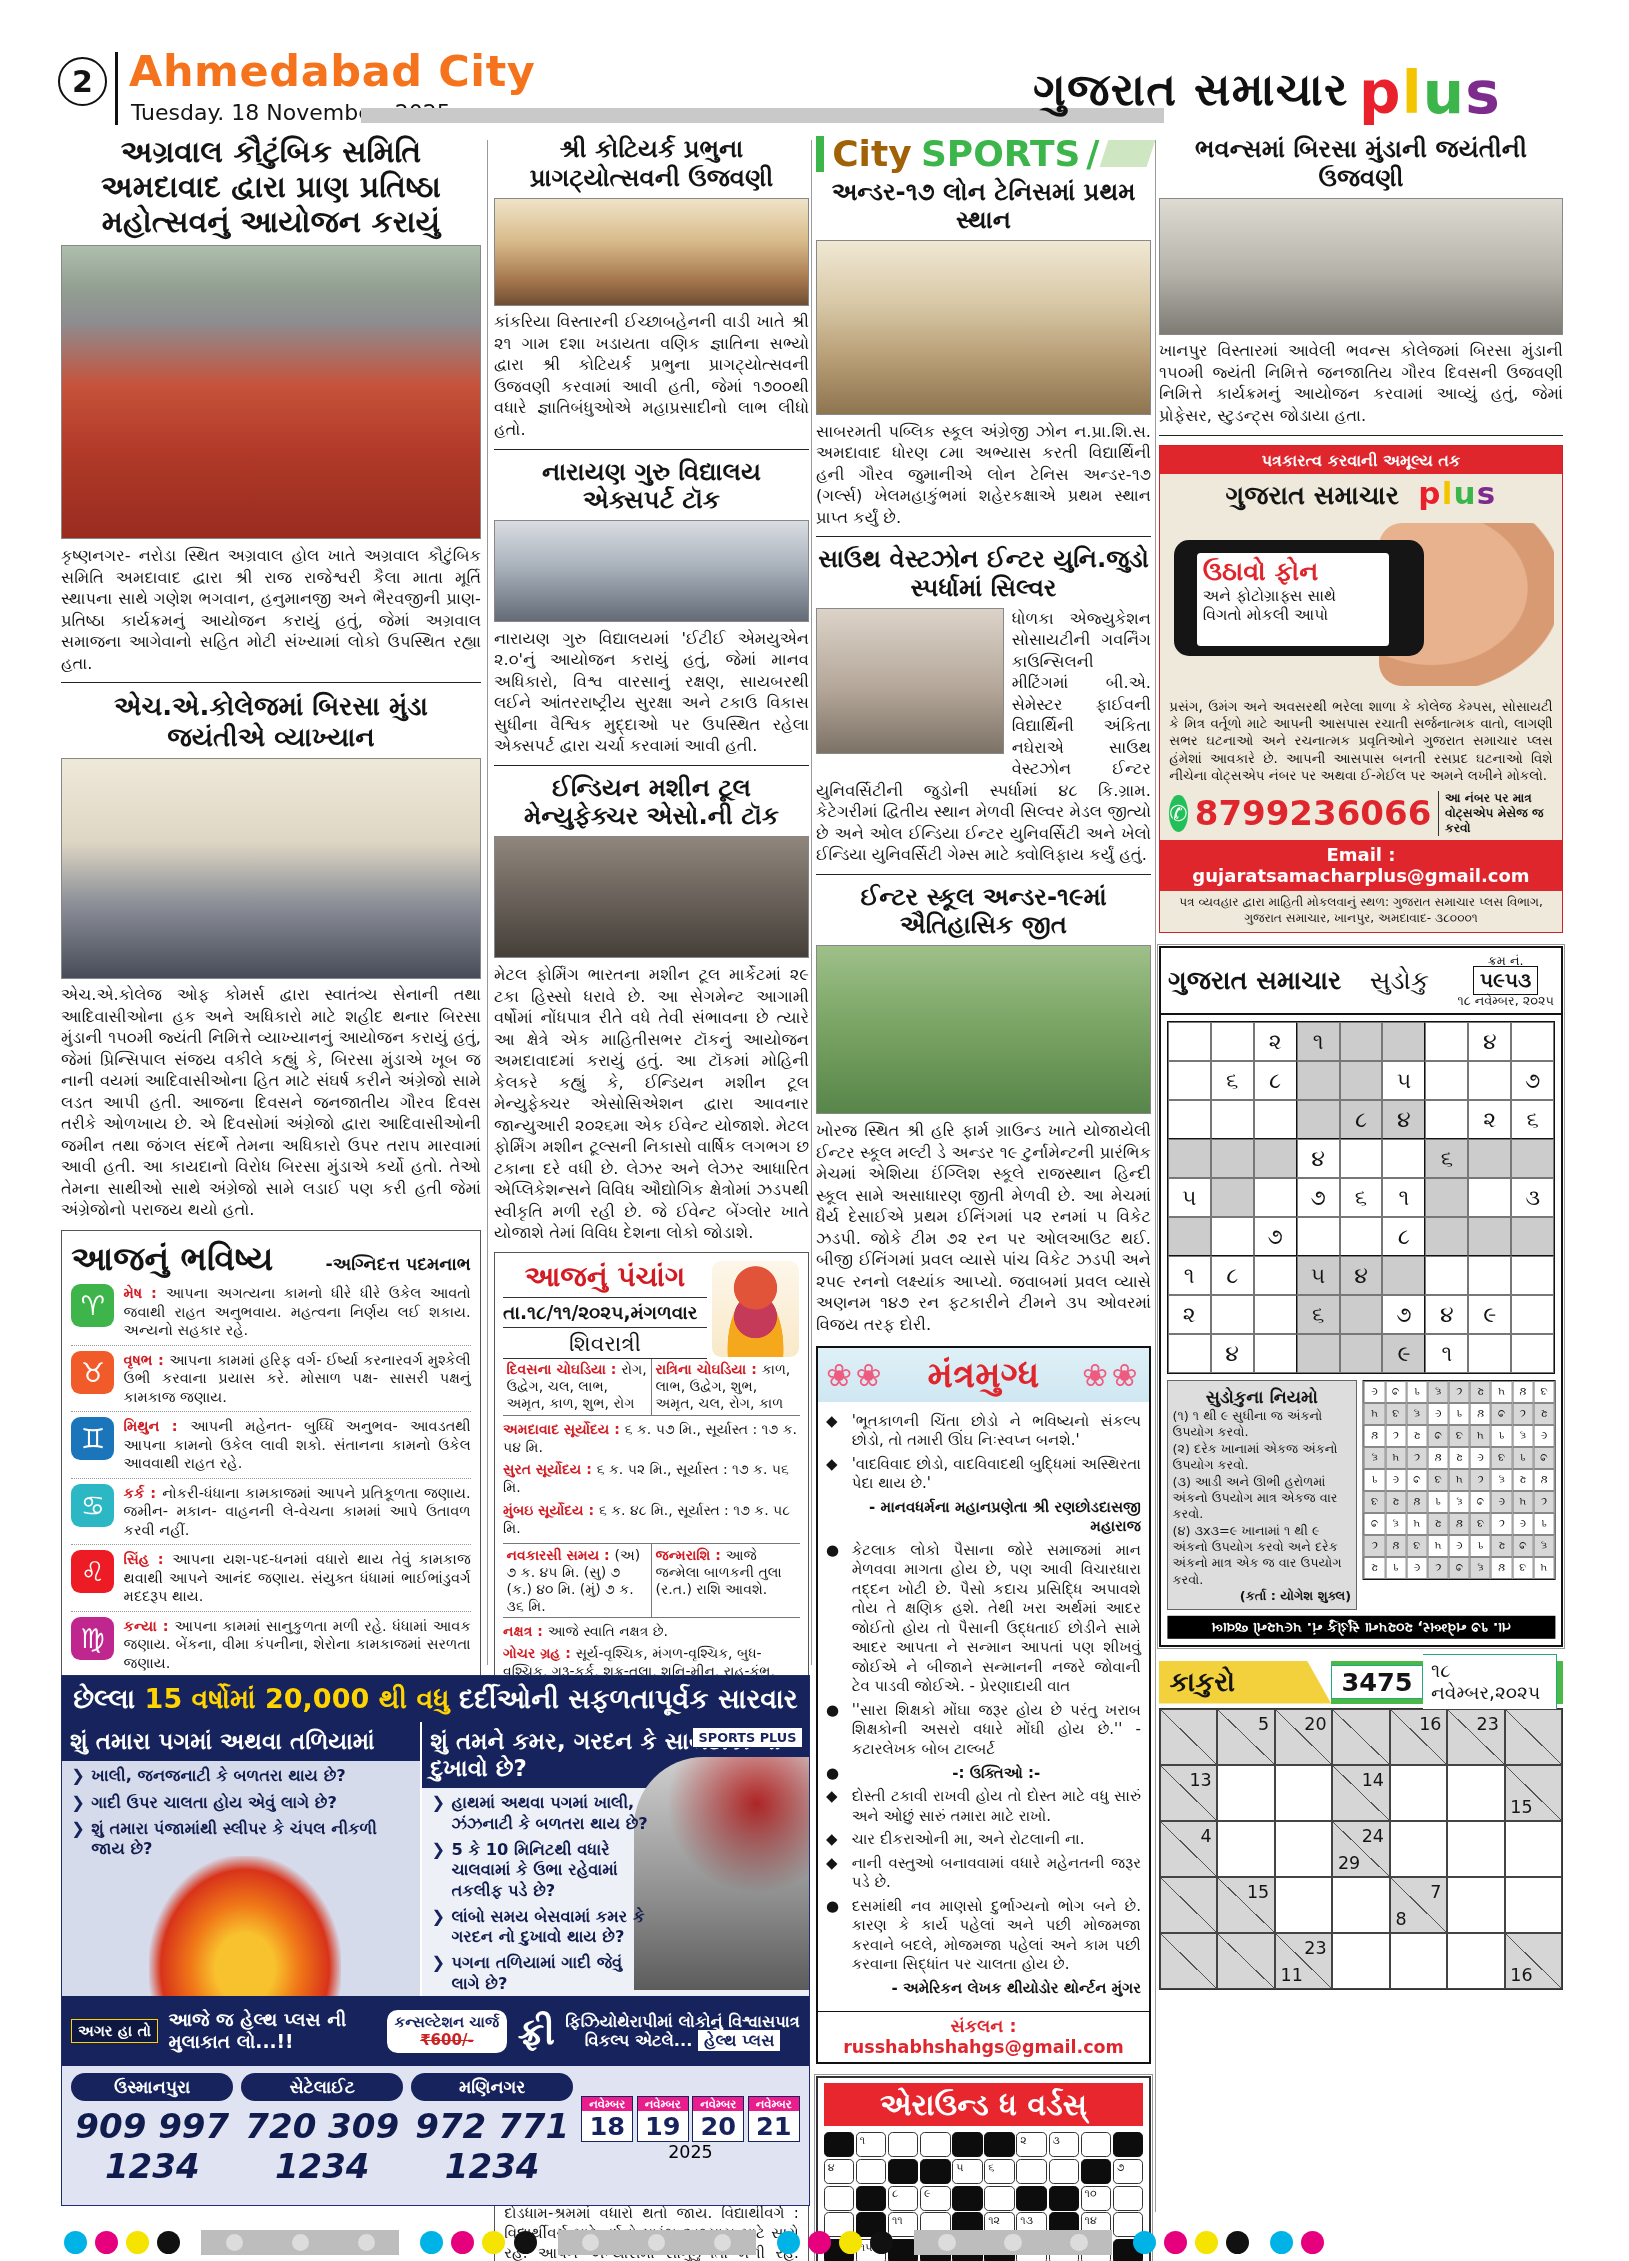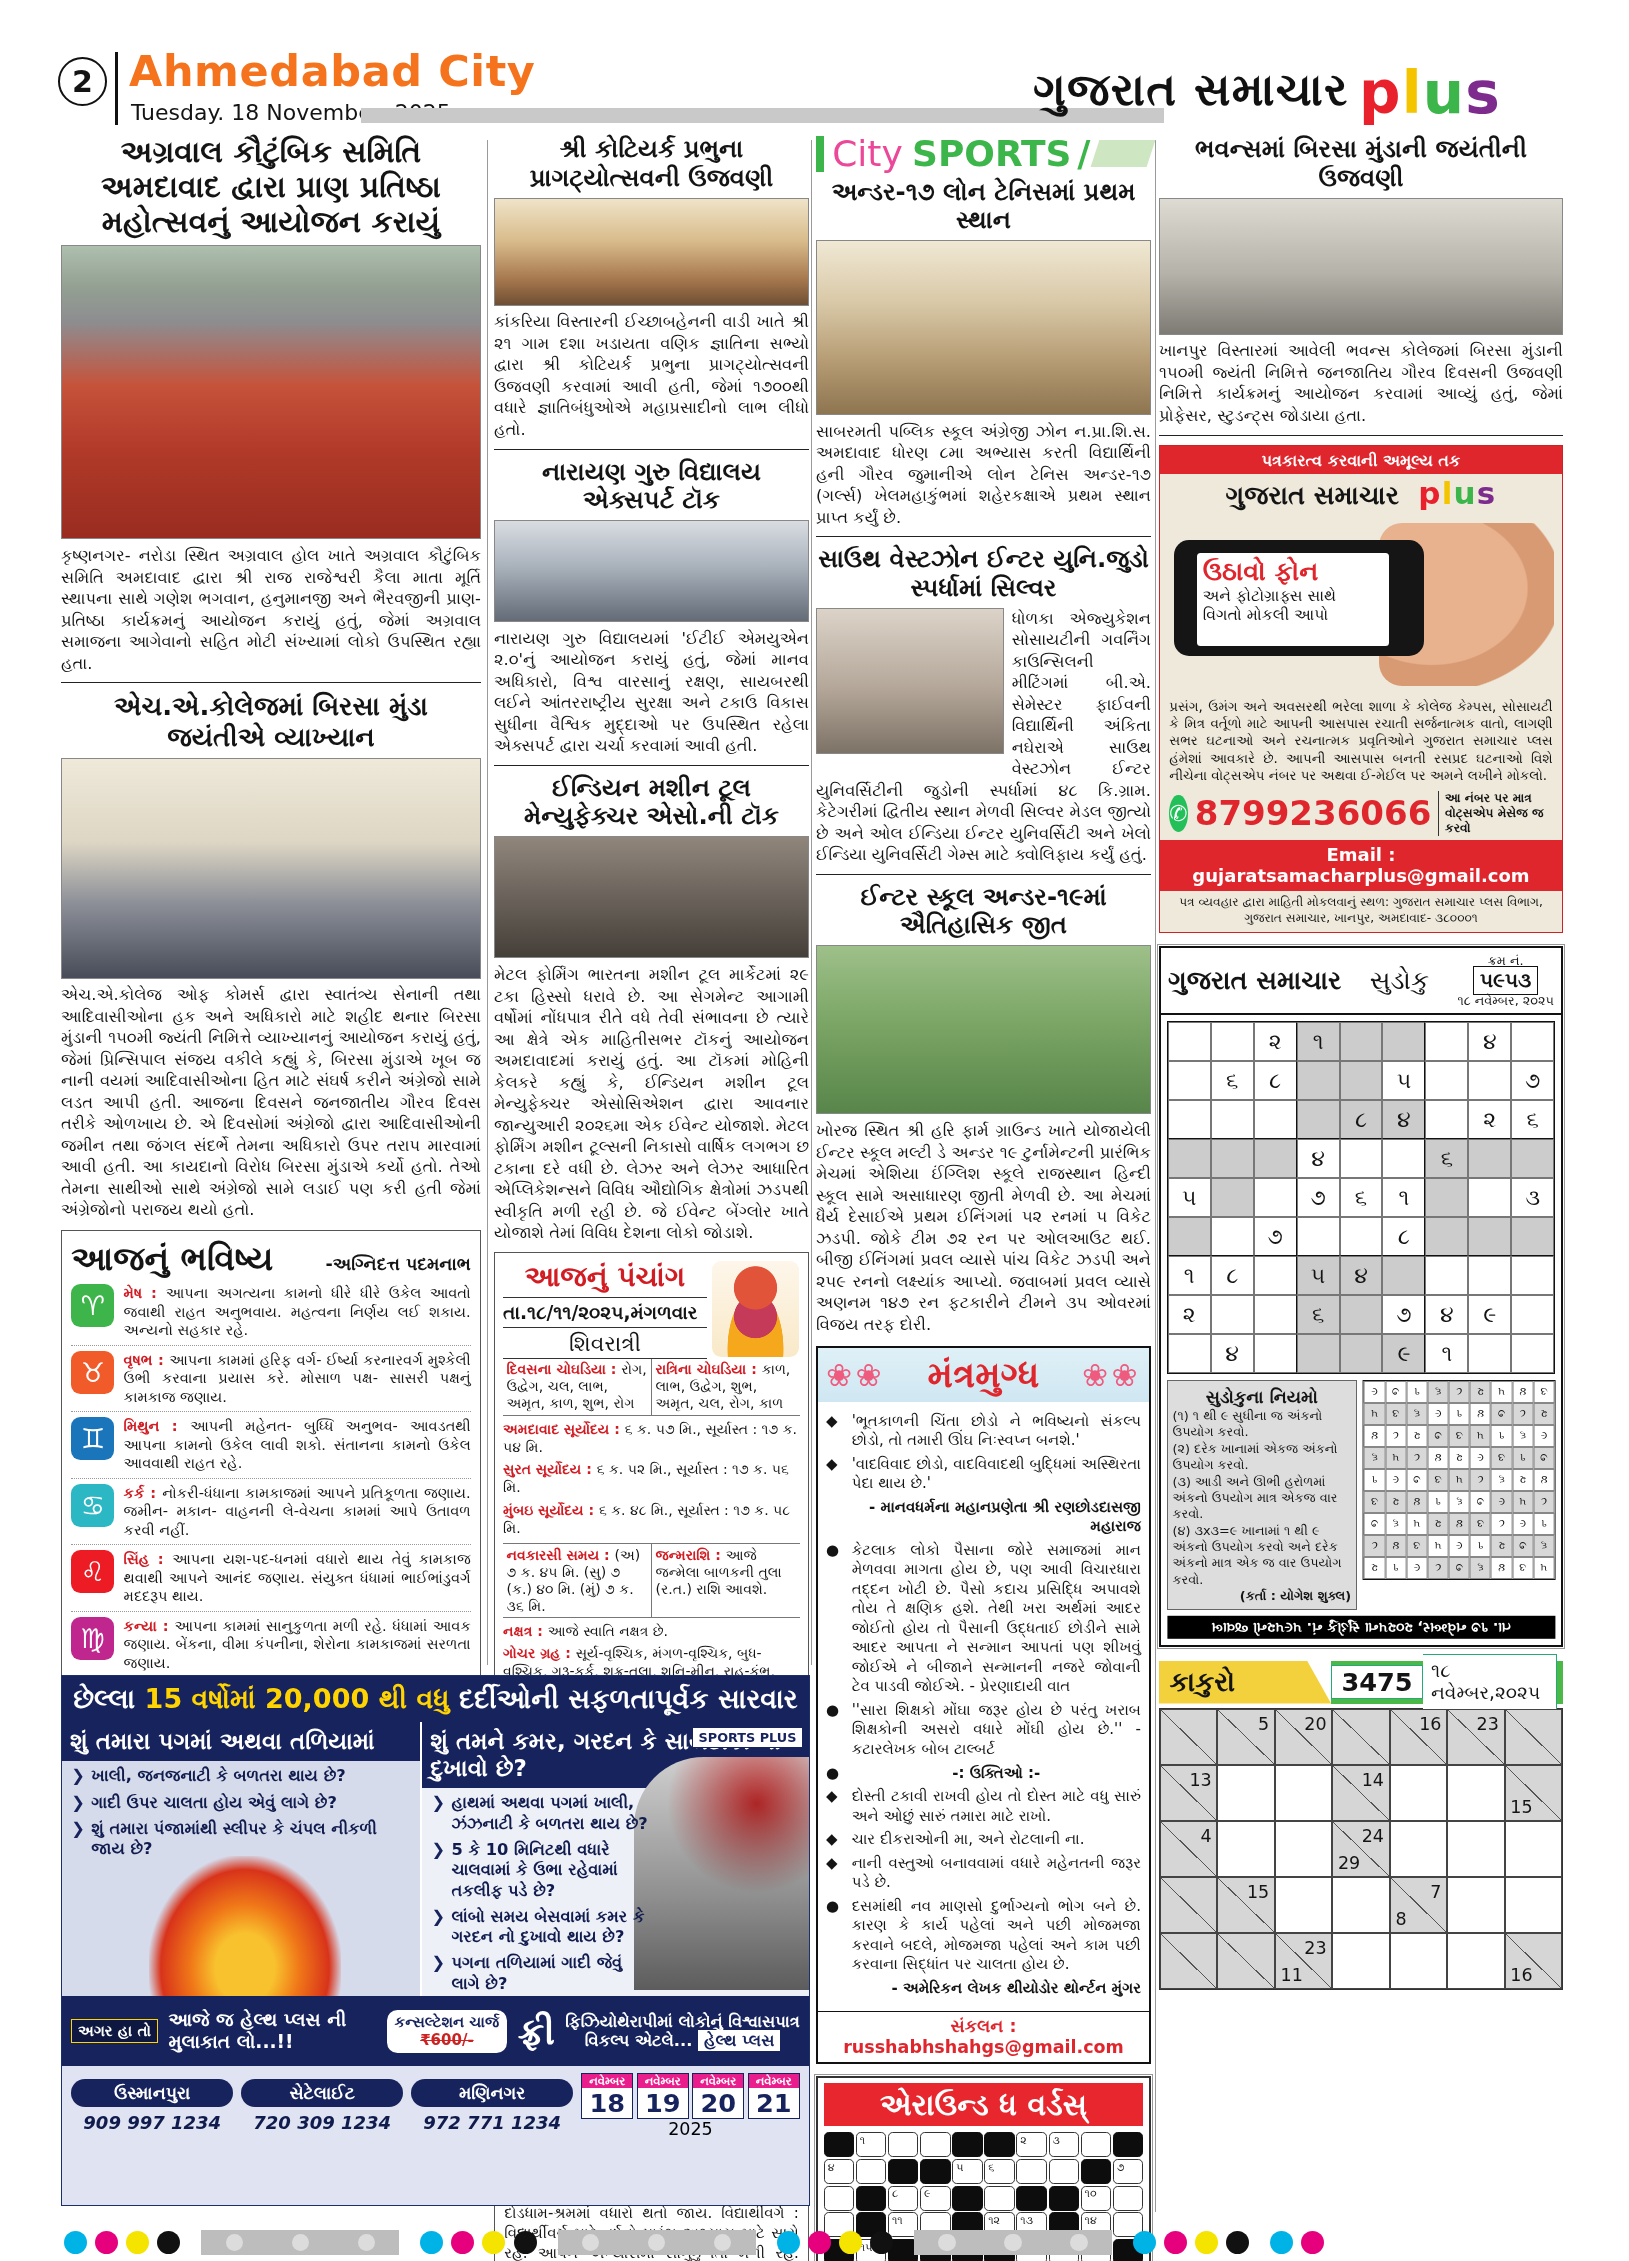--- a/index.html
+++ b/index.html
@@ -62,21 +62,21 @@
   .pan-sec{border-bottom:1.2px solid #777;padding-bottom:2.3px;}
   
   .birth{border:1.7px solid #555;padding:7px 9.3px;margin-top:9.3px;}
   .birth-head{display:flex;align-items:baseline;border-bottom:1.7px solid #333;padding-bottom:4.7px;}
   .birth-title{color:#d21c23;font-size:29px;font-weight:bold;}
   .birth-date{font-size:17.5px;font-weight:bold;margin-left:8.1px;border-left:1.7px solid #333;padding-left:7px;}
   .birth-body{font-size:15px;line-height:1.34;text-align:justify;margin-top:5.8px;}
   
   .sports-head{display:flex;align-items:center;margin-bottom:3.5px;}
   .sports-bar{width:8.1px;height:36px;background:#3cb54a;margin-right:8.1px;}
-  .sports-city{font-size:36px;font-weight:normal;color:#ec4899;}
+  .sports-city{font-size:36px;font-weight:bold;color:#a16207;}
   .sports-word{font-size:36px;font-weight:bold;color:#3cb54a;margin-left:9.3px;}
   .sports-slash{font-size:36px;font-weight:bold;color:#3cb54a;margin-left:5.8px;}
   .sports-pale{flex:1;height:27px;background:#cfe6c2;margin-left:4.7px;transform:skewX(-18deg);}
   .wrapphoto{float:left;width:56%;height:146px;margin:0 8.1px 4.7px 0;}
   
   .mant{border:2.3px solid #111;margin-top:10.5px;}
   .mant-band{height:54px;background:linear-gradient(180deg,#dff0f7,#cfe7f2);display:flex;align-items:center;justify-content:space-between;padding:0 8.1px;}
   .mant-title{color:#e0262d;font-size:36px;font-weight:bold;}
   .lotus{font-size:31px;color:#ef5b7e;letter-spacing:3.5px;}
   .mant-body{padding:5.8px 8.1px 8.1px 8.1px;}
@@ -158,21 +158,21 @@
   .visit-chip{background:#0d1740;border:1.2px solid #ffd400;padding:2.3px 5.8px;font-size:15px;font-weight:bold;}
   .visit-txt{font-size:18.6px;font-weight:bold;flex:1;}
   .consult{background:#fff;color:#16235c;border-radius:10.5px;padding:3.5px 8.1px;text-align:center;font-size:15px;font-weight:bold;}
   .consult .strike{text-decoration:line-through;color:#c22;}
   .freebig{font-size:37px;font-weight:bold;color:#fff;}
   .trust{font-size:16.3px;font-weight:bold;text-align:center;}
   .trust .box{background:#fff;color:#16235c;padding:1.2px 5.8px;}
   .bigad-foot{display:flex;align-items:center;gap:8.1px;padding:7px 9.3px;}
   .loc{flex:1;text-align:center;}
   .loc-pill{background:#16235c;color:#fff;border-radius:17.5px;font-size:17.5px;font-weight:bold;padding:3.5px 0;margin-bottom:4.7px;}
-  .loc-ph{font-size:18px;font-weight:bold;color:#101c4e;font-style:italic;}
+  .loc-ph{font-size:34px;font-weight:bold;color:#101c4e;font-style:italic;}
   .cal{display:flex;gap:3.5px;align-items:flex-end;}
   .day{width:50px;text-align:center;border:1.2px solid #16235c;background:#fff;}
   .day .m{background:#e91e8c;color:#fff;font-size:11.6px;font-weight:bold;}
   .day .n{font-size:25.6px;font-weight:bold;color:#16235c;}
   .cal-year{font-size:17.5px;font-weight:normal;color:#000000;text-align:center;}
   
   .marks{position:absolute;left:0;top:2225px;width:1630px;height:35px;display:flex;align-items:center;gap:21px;padding-left:64px;box-sizing:border-box;}
   .mdot{width:23px;height:23px;border-radius:50%;}
   .mgroup{display:flex;gap:8.1px;}
   .mbar{width:198px;height:25.6px;background:#bdbdbd;display:flex;align-items:center;justify-content:space-around;}

